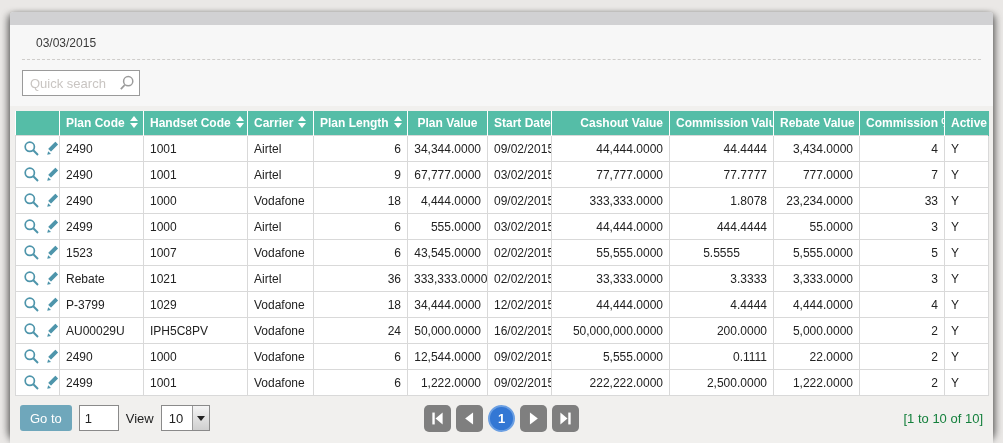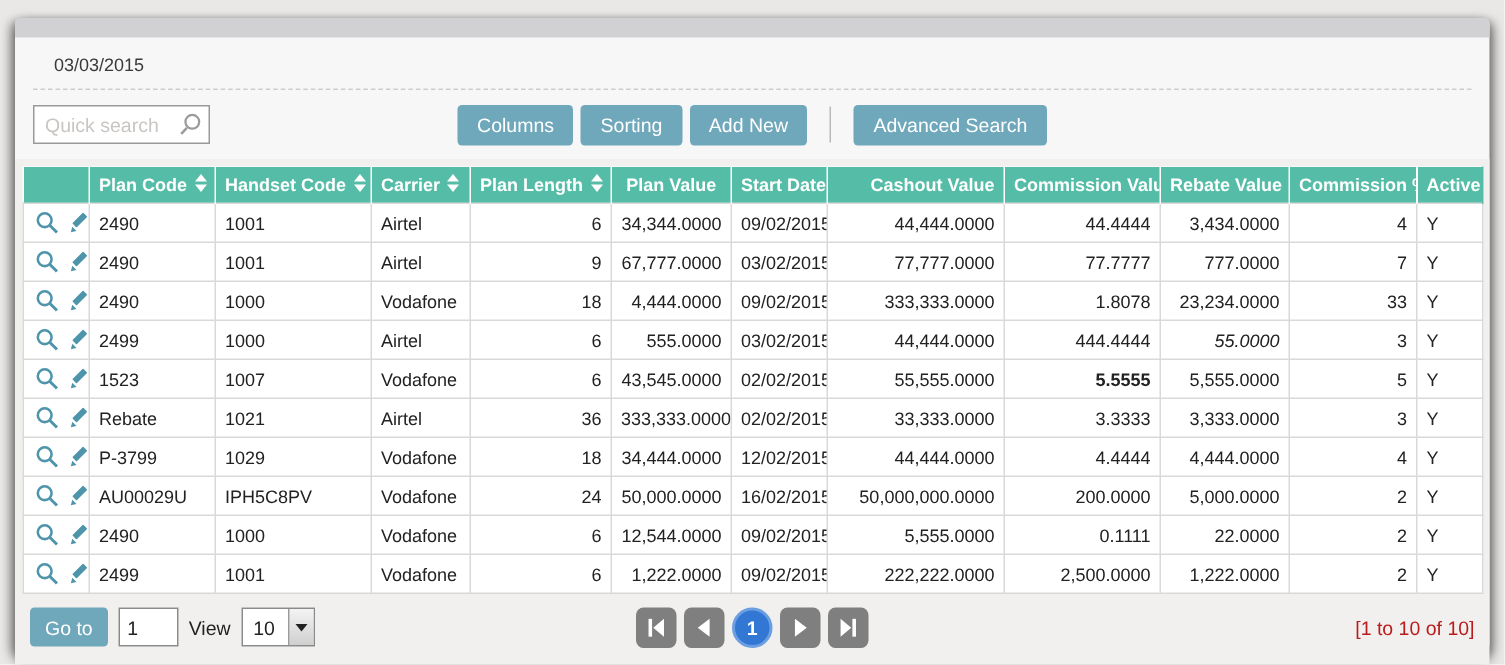--- a/index.html
+++ b/index.html
@@ -69,48 +69,41 @@
   .goto-input { width:40px; height:26px; border:1px solid #8a8a8a; font-size:13px; font-family:"Liberation Sans",sans-serif; padding:2px 5px; color:#222; }
   .view-label { font-size:13px; color:#222; }
   .view-select { display:flex; height:26px; border:1px solid #8a8a8a; background:#fff; cursor:pointer; }
   .view-value { width:30px; display:flex; align-items:center; padding-left:7px; font-size:13px; color:#222; }
   .dd-btn { width:17px; background:linear-gradient(#f4f4f4,#cfcfcf); border-left:1px solid #9a9a9a; display:flex; align-items:center; justify-content:center; }
   .dd-arrow { width:0; height:0; border-left:4px solid transparent; border-right:4px solid transparent; border-top:5px solid #222; }
   .pager { position:absolute; left:0; right:0; display:flex; justify-content:center; align-items:center; gap:5px; pointer-events:none; }
   .pager > * { pointer-events:auto; }
   .pg-btn { width:27px; height:27px; background:#7f7f7f; border:none; border-radius:5px; display:flex; align-items:center; justify-content:center; cursor:pointer; }
   .pg-current { width:27px; height:27px; background:#3377d4; border:2px solid #6b9fe2; border-radius:50%; color:#fff; font-size:13px; font-weight:bold; display:flex; align-items:center; justify-content:center; cursor:default; }
-  .range-text { margin-left:auto; font-size:13px; color:#b91c1c; }
+  .range-text { margin-left:auto; font-size:13px; color:#15803d; }
 </style>
 </head>
 <body>
 
 <div class="window">
   <div class="titlebar"></div>
 
   <div class="header-row">
     <span class="page-date">03/03/2015</span>
   </div>
 
   <div class="dashed-divider"></div>
 
   <div class="toolbar">
     <div class="search-wrap">
       <input class="search-input" type="text" placeholder="Quick search" style="">
       <svg class="search-mag" viewBox="0 0 16 16">
         <circle cx="9.2" cy="6.2" r="4.6" fill="none" stroke="#9b9b9b" stroke-width="1.5"></circle>
         <line x1="5.6" y1="10.2" x2="1.8" y2="14.2" stroke="#9b9b9b" stroke-width="1.7"></line>
       </svg>
-    </div>
-    <div class="toolbar-center">
-      <button class="tbtn">Columns</button>
-      <button class="tbtn">Sorting</button>
-      <button class="tbtn">Add New</button>
-      <span class="vdivider"></span>
-      <button class="tbtn">Advanced Search</button>
     </div>
   </div>
 
   <div class="content">
     <table class="grid">
       <colgroup>
           <col style="width: 44px;">
           <col style="width: 84px;">
           <col style="width: 104px;">
           <col style="width: 66px;">
@@ -237,21 +230,21 @@
         </span>
       </td>
     <td style="text-align: left;">2499</td>
             <td style="text-align: left;">1000</td>
             <td style="text-align: left;">Airtel</td>
             <td style="text-align: right;">6</td>
             <td style="text-align: right;">555.0000</td>
             <td style="text-align: left;">03/02/2015</td>
             <td style="text-align: right;">44,444.0000</td>
             <td style="text-align: right;">444.4444</td>
-            <td style="text-align: right; font-style: italic;">55.0000</td>
+            <td style="text-align: right;">55.0000</td>
             <td style="text-align: right;">3</td>
             <td style="text-align: left;">Y</td>
           </tr>
           <tr>
       <td class="tools">
         <span class="icon-btn">
           <svg viewBox="0 0 17 17" width="17" height="17">
             <circle cx="6.8" cy="6.8" r="4.6" fill="none" stroke="#4e95ab" stroke-width="1.7"></circle>
             <line x1="10.3" y1="10.3" x2="15" y2="15" stroke="#4e95ab" stroke-width="2"></line>
           </svg>
@@ -263,21 +256,21 @@
           </svg>
         </span>
       </td>
     <td style="text-align: left;">1523</td>
             <td style="text-align: left;">1007</td>
             <td style="text-align: left;">Vodafone</td>
             <td style="text-align: right;">6</td>
             <td style="text-align: right;">43,545.0000</td>
             <td style="text-align: left;">02/02/2015</td>
             <td style="text-align: right;">55,555.0000</td>
-            <td style="text-align: right; font-weight: bold;">5.5555</td>
+            <td style="text-align: center;">5.5555</td>
             <td style="text-align: right;">5,555.0000</td>
             <td style="text-align: right;">5</td>
             <td style="text-align: left;">Y</td>
           </tr>
           <tr>
       <td class="tools">
         <span class="icon-btn">
           <svg viewBox="0 0 17 17" width="17" height="17">
             <circle cx="6.8" cy="6.8" r="4.6" fill="none" stroke="#4e95ab" stroke-width="1.7"></circle>
             <line x1="10.3" y1="10.3" x2="15" y2="15" stroke="#4e95ab" stroke-width="2"></line>

